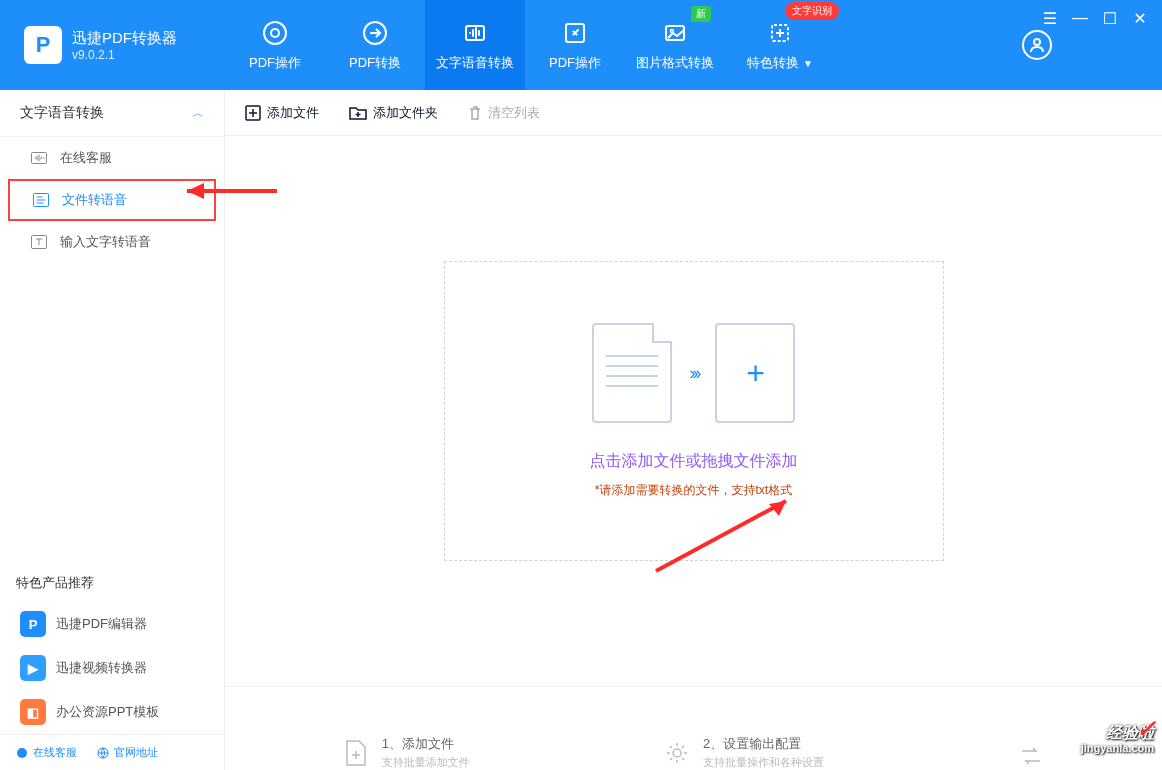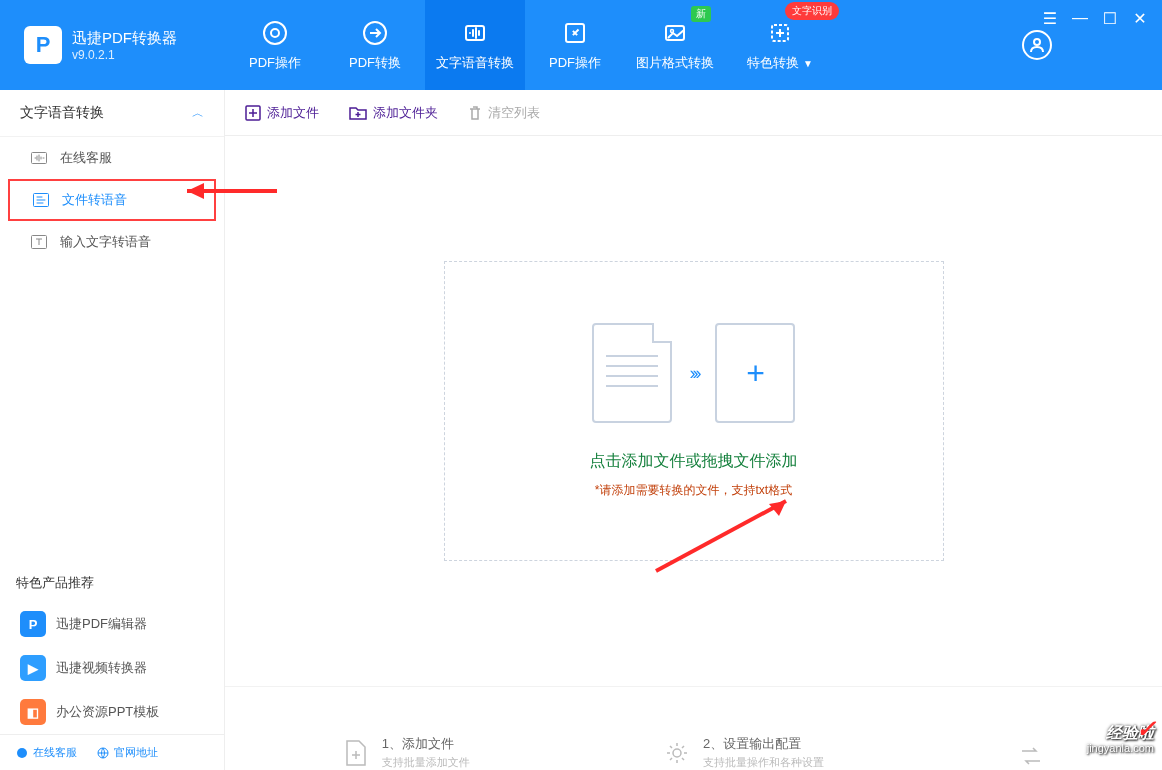--- a/index.html
+++ b/index.html
@@ -38,49 +38,49 @@
 .recommend { padding: 12px 16px 0; font-size: 13px; color: #333; }
 .recommend-title { margin-bottom: 10px; }
 .rec-item { display: flex; align-items: center; padding: 9px 4px; font-size: 13px; color: #555; cursor: pointer; }
 .rec-icon { width: 26px; height: 26px; border-radius: 5px; margin-right: 10px; display: flex; align-items: center; justify-content: center; color: #fff; font-size: 13px; font-weight: bold; }
 .rec-1 { background: #1e8efb; } .rec-2 { background: #2e9eff; } .rec-3 { background: #ff7a3d; }
 .bottom-links { border-top: 1px solid #eee; padding: 10px 16px; display: flex; gap: 20px; font-size: 11px; color: #1e8efb; }
 .bl-item { display: flex; align-items: center; gap: 5px; cursor: pointer; }
 
 .main { flex: 1; display: flex; flex-direction: column; position: relative; }
 .toolbar { height: 46px; border-bottom: 1px solid #eee; display: flex; align-items: center; padding-left: 20px; gap: 30px; }
-.tool-btn { display: flex; align-items: center; gap: 6px; font-size: 13px; color: #4c1d95; cursor: pointer; }
+.tool-btn { display: flex; align-items: center; gap: 6px; font-size: 13px; color: #0f172a; cursor: pointer; }
 .tool-btn.muted { color: #aaa; }
 .tool-btn svg { stroke: currentColor; fill: none; }
 
 .drop-area { flex: 1; display: flex; align-items: center; justify-content: center; position: relative; }
 .drop-box { border: 1px dashed #cdd4de; width: 500px; height: 300px; display: flex; flex-direction: column; align-items: center; justify-content: center; }
 .doc-graphics { display: flex; align-items: center; gap: 18px; margin-bottom: 28px; }
 .doc-box { width: 80px; height: 100px; border: 2px solid #c8d2e0; border-radius: 4px; position: relative; }
 .doc-fold { position: absolute; top: -2px; right: -2px; width: 20px; height: 20px; background: #fff; border-left: 2px solid #c8d2e0; border-bottom: 2px solid #c8d2e0; }
 .doc-lines { position: absolute; top: 30px; left: 12px; right: 12px; }
 .doc-lines div { height: 2px; background: #c8d2e0; margin-bottom: 8px; }
 .arrow-chev { color: #1e8efb; font-size: 18px; letter-spacing: -4px; }
 .plus-box { width: 80px; height: 100px; border: 2px solid #c8d2e0; border-radius: 4px; display: flex; align-items: center; justify-content: center; }
 .plus-sign { color: #1e8efb; font-size: 32px; font-weight: 200; }
-.drop-title { font-size: 16px; color: #15803d; margin-bottom: 10px; }
+.drop-title { font-size: 16px; color: #8b5cf6; margin-bottom: 10px; }
 .drop-sub { font-size: 12px; color: #c2410c; }
 
 .steps { height: 84px; border-top: 1px solid #f2f2f2; display: flex; align-items: flex-end; justify-content: space-around; padding: 0 20px; }
 .step { display: flex; align-items: center; gap: 12px; }
 .step-icon { width: 28px; height: 28px; display: flex; align-items: center; justify-content: center; color: #999; }
 .step-text .st-title { font-size: 13px; color: #666; }
 .step-text .st-sub { font-size: 11px; color: #bbb; margin-top: 2px; }
 
 .red-arrow { position: absolute; pointer-events: none; }
 .red-arrow-1 { left: 172px; top: 176px; width: 110px; }
 .red-arrow-2 { left: 426px; top: 396px; width: 150px; }
 
 .watermark { position: absolute; right: 8px; bottom: 16px; color: #fff; font-size: 16px; font-style: italic; font-weight: bold; text-shadow: 0 0 3px rgba(0,0,0,0.7), 1px 1px 2px rgba(0,0,0,0.9); text-align: right; line-height: 1.1; }
-.watermark .wm-sub { font-size: 11px; font-style: normal; font-weight: normal; }
+.watermark .wm-sub { font-size: 11px; font-style: normal; font-weight: bold; }
 .watermark .check { color: #ff2a2a; font-size: 24px; position: absolute; right: -2px; top: -8px; text-shadow: none; }
 </style>
 </head>
 <body>
 
 <div class="header">
   <div class="logo-block">
     <div class="logo-icon">P</div>
     <div>
       <div class="app-name">迅捷PDF转换器</div>

